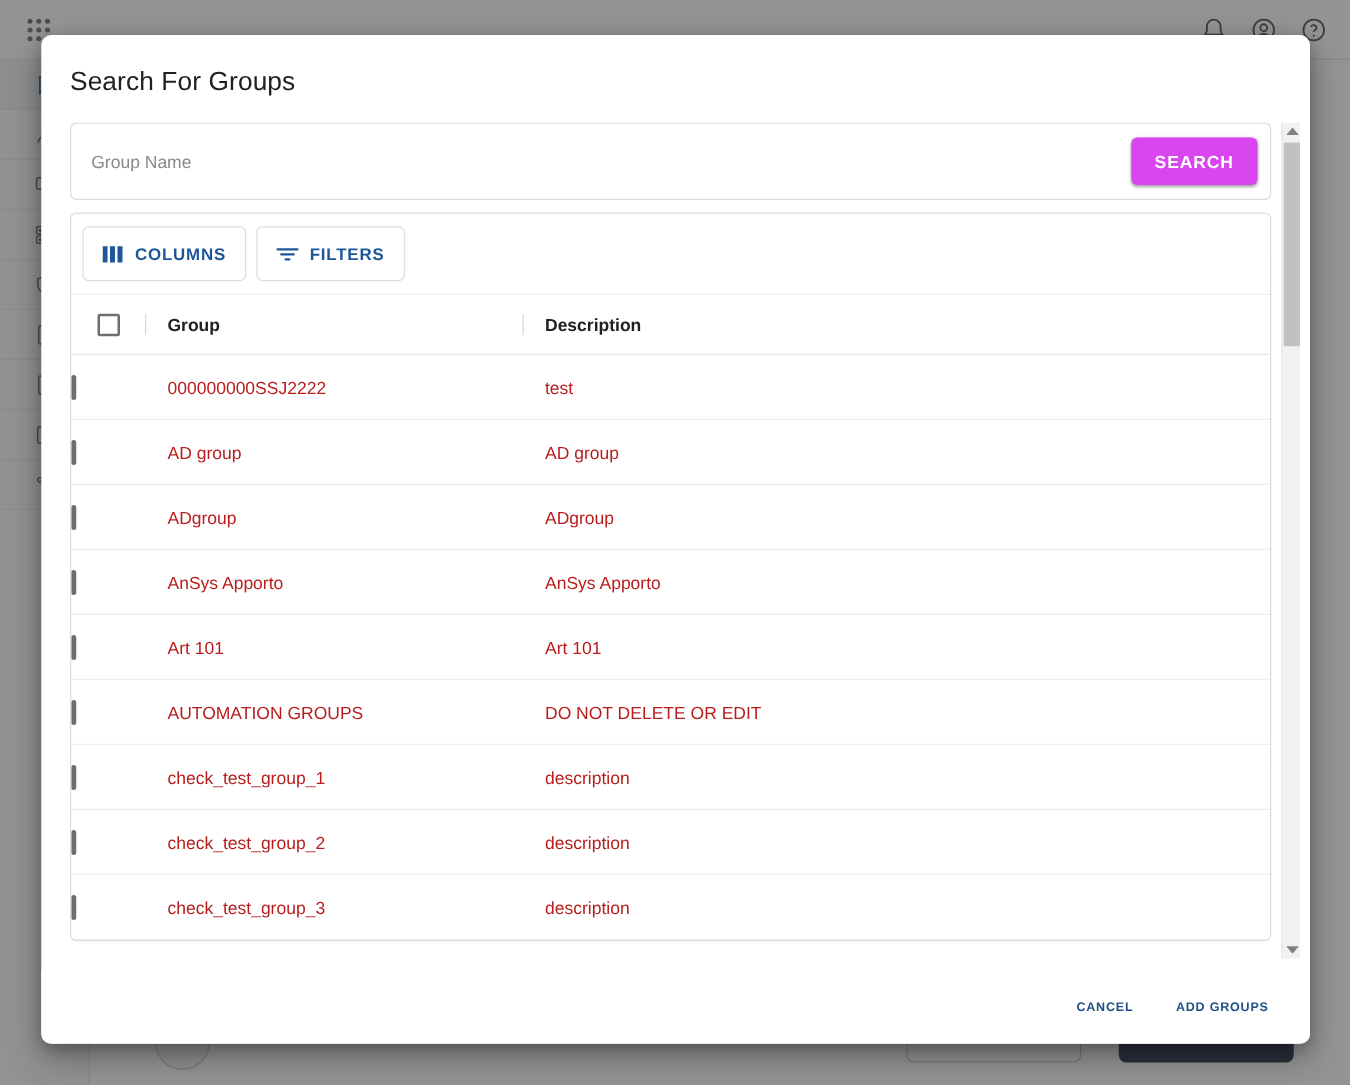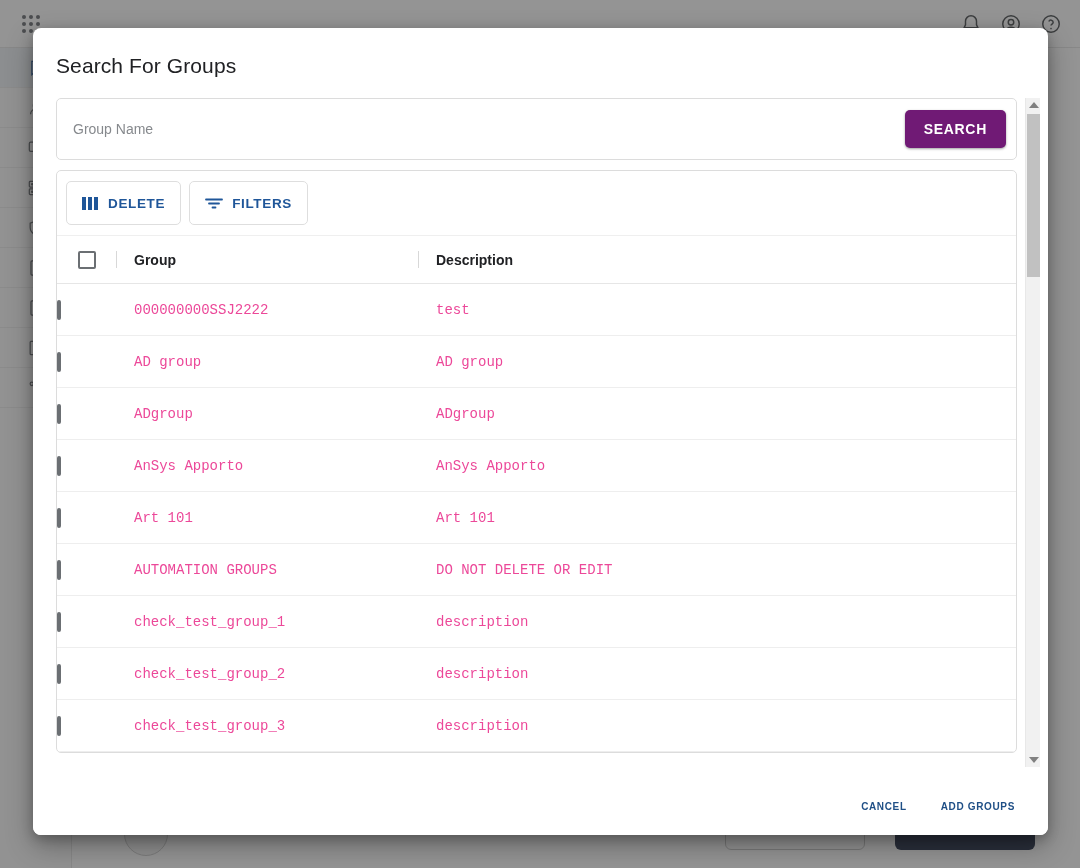--- a/index.html
+++ b/index.html
@@ -129,21 +129,21 @@
   }
   #search-input {
     border: none; outline: none; background: transparent;
     font-size: 14px; color: #202124;
     padding: 0 16px; flex: 1; height: 100%;
     font-family: "Liberation Sans", sans-serif;
   }
   #search-input::placeholder { color: #86898d; }
   #search-button {
     margin-right: 10px;
-    background: #701a75;
+    background: #d946ef;
     color: #ffffff;
     border: none;
     border-radius: 5px;
     height: 38px; padding: 0 19px;
     font-size: 14px; font-weight: 700; letter-spacing: .7px;
     cursor: pointer;
     box-shadow: 0 1px 3px rgba(0,0,0,0.22), 0 1px 2px rgba(0,0,0,0.18);
     font-family: "Liberation Sans", sans-serif;
   }
 
@@ -171,25 +171,24 @@
   #groups-table thead th {
     text-align: left;
     font-size: 14px; font-weight: 700; color: #202124;
     height: 48px;
     border-bottom: 1px solid #e6e6e6;
     border-top: 1px solid #efefef;
     padding: 0;
     position: relative;
   }
   #groups-table tbody td {
-    font-size: 14px; color: #ec4899;
+    font-size: 14px; color: #b91c1c;
     height: 52px;
     border-bottom: 1px solid #eeeeee;
     padding: 0;
-    font-family: Liberation Mono, monospace;
   }
   .col-check { width: 59px; }
   .col-group { width: 302px; }
   .col-desc  { width: auto; }
   .th-inner { display: flex; align-items: center; height: 100%; }
   .th-divider {
     width: 1px; height: 17px; background: #d8d8d8; margin-right: 17px; flex: none;
   }
   .th-label { white-space: nowrap; }
 
@@ -355,21 +354,21 @@
 
         <div id="toolbar">
           <button class="toolbar-btn">
             <span>
               <svg width="17" height="15" viewBox="0 0 17 15">
                 <rect x="0" y="1" width="4" height="13" fill="#1f5699"></rect>
                 <rect x="6" y="1" width="4" height="13" fill="#1f5699"></rect>
                 <rect x="12" y="1" width="4" height="13" fill="#1f5699"></rect>
               </svg>
             </span>
-            <span>DELETE</span>
+            <span>COLUMNS</span>
           </button>
 
           <button class="toolbar-btn">
             <span>
               <svg width="18" height="15" viewBox="0 0 18 15" stroke="#1f5699" stroke-width="1.8" stroke-linecap="round">
                 <path d="M1 3.5h16"></path>
                   <path d="M4 7.5h10"></path>
                   <path d="M7.5 11.5h3"></path>
               </svg>
             </span>

